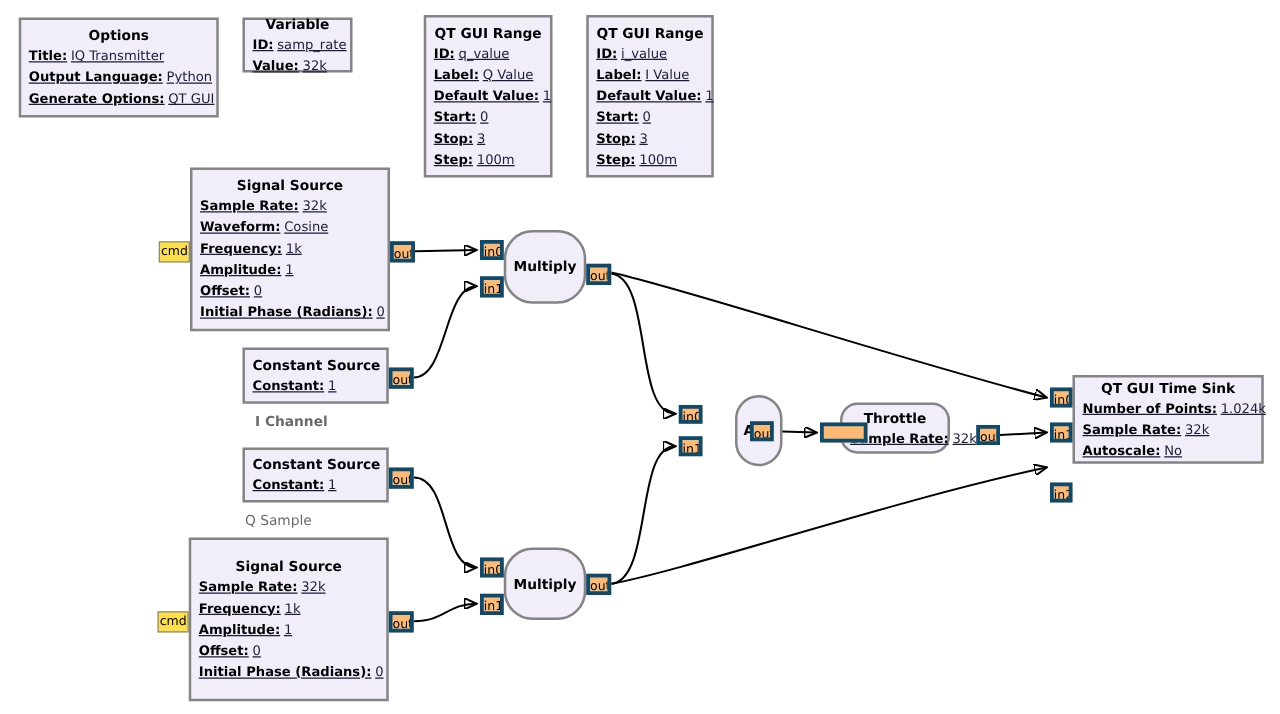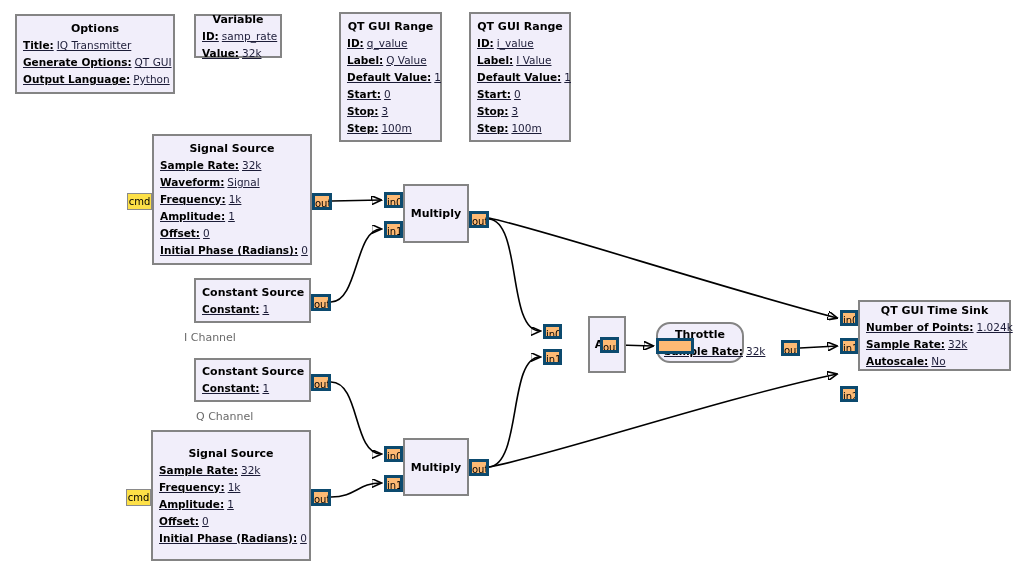--- a/index.html
+++ b/index.html
@@ -16,21 +16,21 @@
     padding:2px 6px;
   }
   .block .title{
     font-weight:bold;font-size:11px;color:#000;text-align:center;
     line-height:17px;white-space:nowrap;
   }
   .block .param{
     font-size:10.5px;line-height:17px;white-space:nowrap;color:#1c1c38;text-decoration:underline;
   }
   .block .param .k{font-weight:bold;color:#000;margin-right:3px;}
-  .block.center-title{align-items:center;}
+  .block.center-title{align-items:center;border-radius:23px;}
   .port{
     position:absolute;box-sizing:border-box;z-index:4;
     background:#fdba74;border:3px solid #0c4a6e;color:#000;
     font-size:10px;line-height:15px;text-align:center;overflow:hidden;
   }
   .port.msg{background:#fde047;border:1px solid #8a8a8a;}
   .annot{
     position:absolute;z-index:2;font-size:11px;color:#6a6a6a;white-space:nowrap;
   }
 </style>
@@ -53,22 +53,22 @@
     <path d="M331,497 C356,497 358,483 381,483" marker-end="url(#arr)"></path>
     <path d="M489,467 C522,464 508,357 540,357" marker-end="url(#arr)"></path>
     <path d="M489,467 C550,456 715,400 837,374" marker-end="url(#arr)"></path>
     <path d="M619,345 L653,346" marker-end="url(#arr)"></path>
     <path d="M800,348 L837,346" marker-end="url(#arr)"></path>
   </svg>
 
   <div class="block" style="left:15px;top:14px;width:160px;height:80px;">
     <div class="title">Options</div>
     <div class="param"><span class="k">Title:</span><span>IQ Transmitter</span></div>
+    <div class="param"><span class="k">Output Language:</span><span>Python</span></div>
     <div class="param"><span class="k">Generate Options:</span><span>QT GUI</span></div>
-    <div class="param"><span class="k">Output Language:</span><span>Python</span></div>
   </div>
 
   <div class="block" style="left:194px;top:14px;width:88px;height:44px;">
     <div class="title">Variable</div>
     <div class="param"><span class="k">ID:</span><span>samp_rate</span></div>
     <div class="param"><span class="k">Value:</span><span>32k</span></div>
   </div>
 
   <div class="block" style="left:339px;top:12px;width:103px;height:130px;">
     <div class="title">QT GUI Range</div>
@@ -86,42 +86,42 @@
     <div class="param"><span class="k">Label:</span><span>I Value</span></div>
     <div class="param"><span class="k">Default Value:</span><span>1</span></div>
     <div class="param"><span class="k">Start:</span><span>0</span></div>
     <div class="param"><span class="k">Stop:</span><span>3</span></div>
     <div class="param"><span class="k">Step:</span><span>100m</span></div>
   </div>
 
   <div class="block" style="left:152px;top:134px;width:160px;height:131px;">
     <div class="title">Signal Source</div>
     <div class="param"><span class="k">Sample Rate:</span><span>32k</span></div>
-    <div class="param"><span class="k">Waveform:</span><span>Signal</span></div>
+    <div class="param"><span class="k">Waveform:</span><span>Cosine</span></div>
     <div class="param"><span class="k">Frequency:</span><span>1k</span></div>
     <div class="param"><span class="k">Amplitude:</span><span>1</span></div>
     <div class="param"><span class="k">Offset:</span><span>0</span></div>
     <div class="param"><span class="k">Initial Phase (Radians):</span><span>0</span></div>
   </div>
   <div class="port msg" style="left:127px;top:193px;width:25px;height:17px;">cmd</div>
   <div class="port" style="left:312px;top:193px;width:20px;height:17px;">out</div>
 
   <div class="block" style="left:194px;top:278px;width:117px;height:45px;">
     <div class="title">Constant Source</div>
     <div class="param"><span class="k">Constant:</span><span>1</span></div>
   </div>
   <div class="port" style="left:311px;top:294px;width:20px;height:17px;">out</div>
-  <div class="annot" style="left:184px;top:331px;">I Channel</div>
+  <div class="annot" style="left:204px;top:331px;font-weight:bold;">I Channel</div>
 
   <div class="block" style="left:194px;top:358px;width:117px;height:44px;">
     <div class="title">Constant Source</div>
     <div class="param"><span class="k">Constant:</span><span>1</span></div>
   </div>
   <div class="port" style="left:311px;top:374px;width:20px;height:17px;">out</div>
-  <div class="annot" style="left:196px;top:410px;">Q Channel</div>
+  <div class="annot" style="left:196px;top:410px;">Q Sample</div>
 
   <div class="block" style="left:151px;top:430px;width:160px;height:131px;">
     <div class="title">Signal Source</div>
     <div class="param"><span class="k">Sample Rate:</span><span>32k</span></div>
     <div class="param"><span class="k">Frequency:</span><span>1k</span></div>
     <div class="param"><span class="k">Amplitude:</span><span>1</span></div>
     <div class="param"><span class="k">Offset:</span><span>0</span></div>
     <div class="param"><span class="k">Initial Phase (Radians):</span><span>0</span></div>
   </div>
   <div class="port msg" style="left:126px;top:489px;width:25px;height:17px;">cmd</div>
@@ -141,21 +141,21 @@
   <div class="port" style="left:384px;top:475px;width:19px;height:17px;">in1</div>
   <div class="port" style="left:469px;top:459px;width:20px;height:17px;">out</div>
 
   <div class="block center-title" style="left:588px;top:316px;width:38px;height:57px;padding:2px;">
     <div class="title">Add</div>
   </div>
   <div class="port" style="left:543px;top:324px;width:19px;height:15px;">in0</div>
   <div class="port" style="left:543px;top:349px;width:19px;height:16px;">in1</div>
   <div class="port" style="left:600px;top:337px;width:19px;height:16px;">out</div>
 
-  <div class="block" style="left:656px;top:322px;width:88px;height:41px;border-radius:14px;">
+  <div class="block" style="left:672px;top:322px;width:88px;height:41px;border-radius:14px;">
     <div class="title">Throttle</div>
     <div class="param"><span class="k">Sample Rate:</span><span>32k</span></div>
   </div>
   <div class="port" style="left:656px;top:338px;width:15px;height:16px;padding-left:32px;">in</div>
   <div class="port" style="left:781px;top:340px;width:19px;height:16px;">out</div>
 
   <div class="block" style="left:858px;top:300px;width:153px;height:71px;">
     <div class="title">QT GUI Time Sink</div>
     <div class="param"><span class="k">Number of Points:</span><span>1.024k</span></div>
     <div class="param"><span class="k">Sample Rate:</span><span>32k</span></div>

